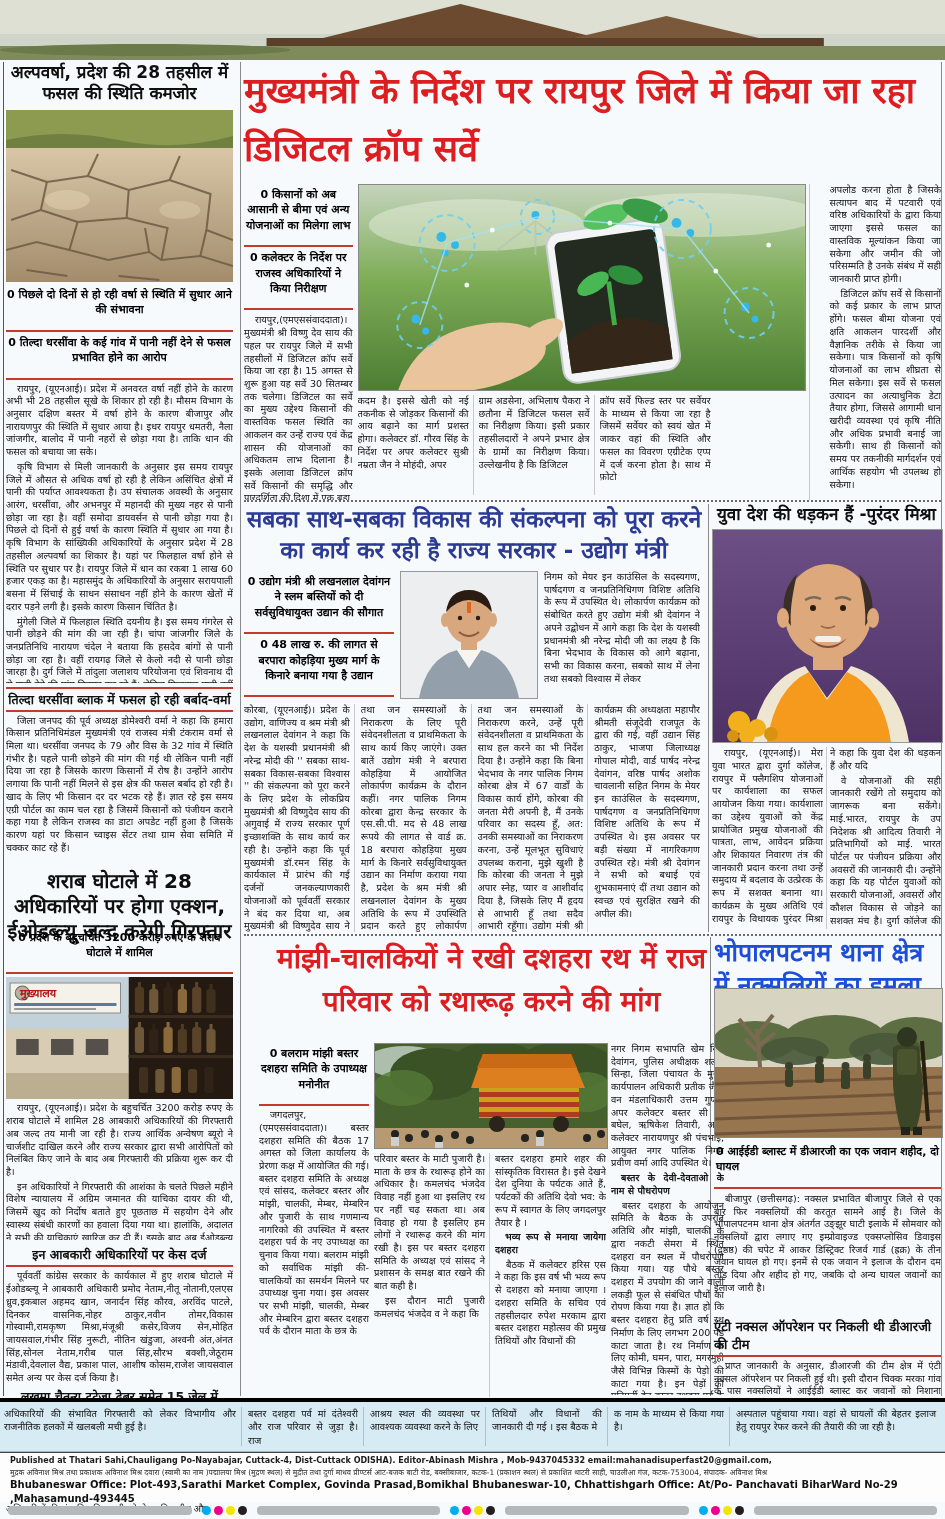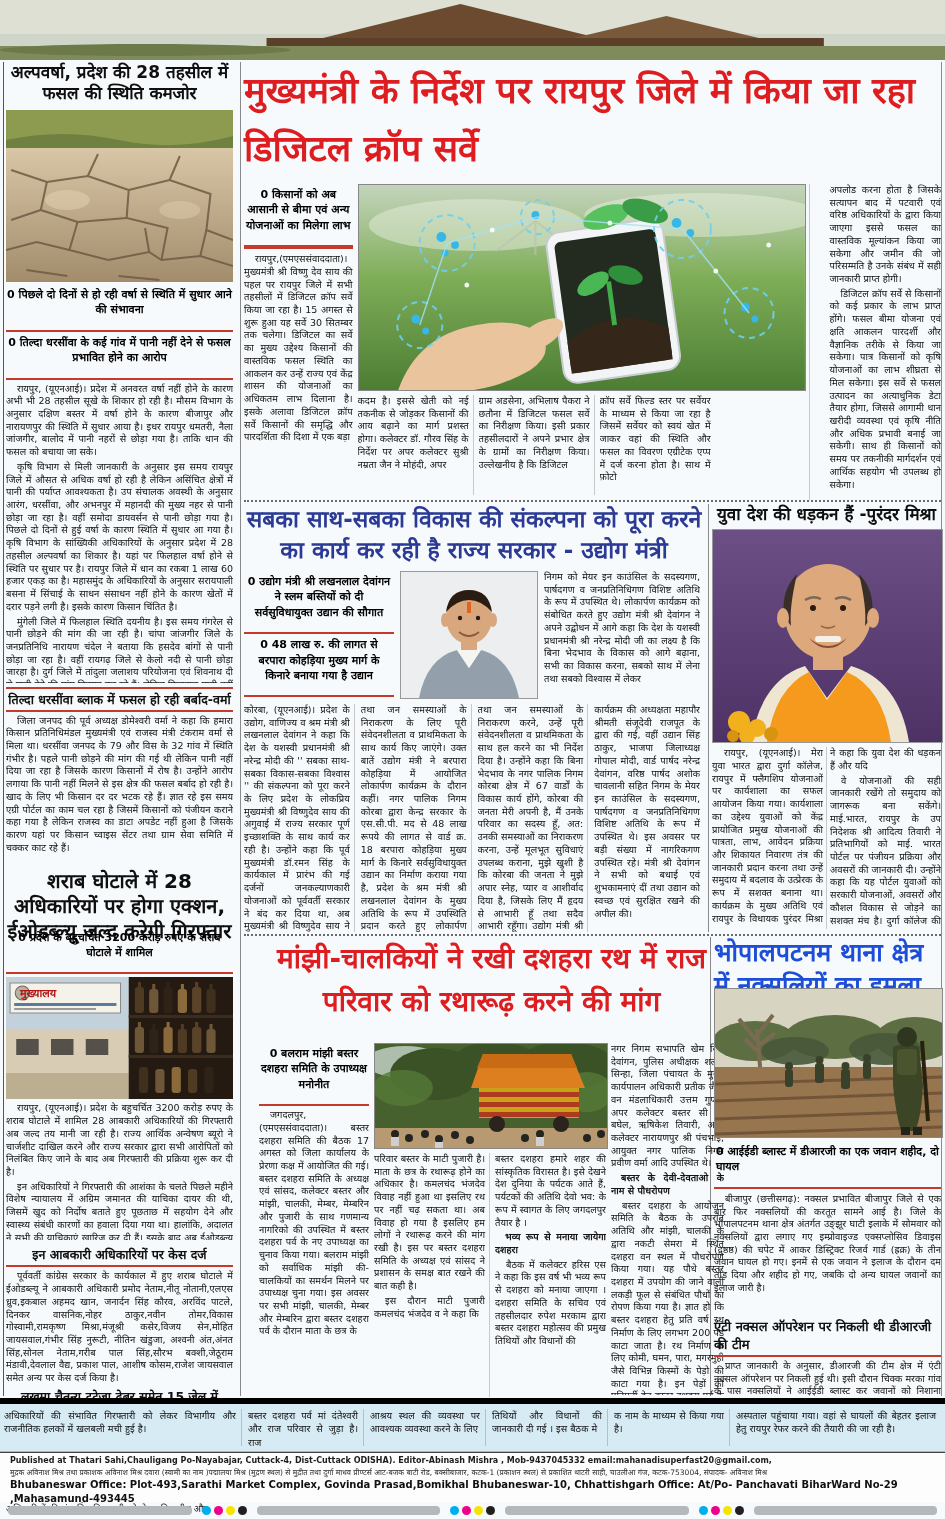--- a/index.html
+++ b/index.html
@@ -59,21 +59,21 @@
 
   #manjhi{position:absolute;left:259px;top:937px;width:465px;}
   .hl-red2{color:#de1d20;font-weight:bold;font-size:28px;line-height:1.55;text-align:center;}
   .manjhi-row{display:flex;gap:5px;margin-top:4px;}
 
   #naxal{position:absolute;left:714px;top:937px;width:227px;}
   .hl-black2{font-weight:bold;font-size:25px;line-height:1.3;text-align:left;color:#1d4ed8;}
   .subhead-left{font-weight:bold;font-size:13px;border-bottom:2px solid #c43b2e;padding:2px 0;margin:4px 0 3px;color:#101010;}
 
   
-  #strip{position:absolute;left:0;top:1398px;width:945px;height:54px;background:#d7ebf5;border-top:6px solid #000000;border-bottom:1px solid #9fb9c6;
+  #strip{position:absolute;left:0;top:1398px;width:945px;height:54px;background:#d7ebf5;border-top:4px solid #000000;border-bottom:1px solid #9fb9c6;
          display:flex;box-sizing:border-box;padding:5px 4px;gap:6px;}
   #strip .cell{font-size:9.5px;line-height:1.4;text-align:justify;color:#141414;border-right:1px solid #a9c4d1;padding-right:5px;overflow:hidden;}
   #strip .cell:last-child{border-right:none;}
 
   
   #footer{position:absolute;left:0;top:1452px;width:945px;height:50px;background:#fdfdfd;border-top:1px solid #444;box-sizing:border-box;padding:3px 10px 0;}
   #footer .f-en{font-size:8px;font-weight:bold;color:#1c1c1c;line-height:1.35;}
   #footer .f-hi{font-size:7.5px;color:#2a2a2a;line-height:1.5;}
   #footer .f-off{font-size:10px;font-weight:bold;color:#111;line-height:1.4;}
 
@@ -227,20 +227,21 @@
       </div>
     </div>
   </div>
 
   <div id="crop">
     <div class="hl-main" style="height:119px;">मुख्यमंत्री के निर्देश पर रायपुर जिले में किया जा रहा डिजिटल क्रॉप सर्वे</div>
     <div class="crop-body">
       <div class="crop-c1 clip" style="height:316px;">
         <div class="bullet">0 किसानों को अब आसानी से बीमा एवं अन्य योजनाओं का मिलेगा लाभ</div>
         <div class="redline"></div>
+        <div class="bullet">0 कलेक्टर के निर्देश पर राजस्व अधिकारियों ने किया निरीक्षण</div>
         <div class="redline"></div>
         <div class="bt" style="margin-top:4px;">
             <p>रायपुर,(एमएससंवाददाता)। मुख्यमंत्री श्री विष्णु देव साय की पहल पर रायपुर जिले में सभी तहसीलों में डिजिटल क्रॉप सर्वे किया जा रहा है। 15 अगस्त से शुरू हुआ यह सर्वे 30 सितम्बर तक चलेगा। डिजिटल का सर्वे का मुख्य उद्देश्य किसानों की वास्तविक फसल स्थिति का आकलन कर उन्हें राज्य एवं केंद्र शासन की योजनाओं का अधिकतम लाभ दिलाना है। इसके अलावा डिजिटल क्रॉप सर्वे किसानों की समृद्धि और पारदर्शिता की दिशा में एक बड़ा</p>
           </div>
       </div>
       <div class="crop-mid">
         <div class="photo" style="height:205px;border:1px solid #888;">
           <svg viewBox="0 0 455 205" preserveAspectRatio="none">
             <defs>
               <linearGradient id="gField" x1="0" y1="0" x2="0" y2="1">

